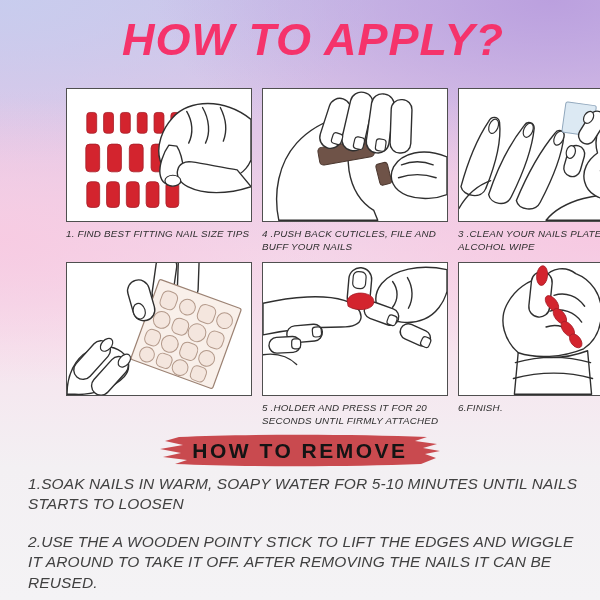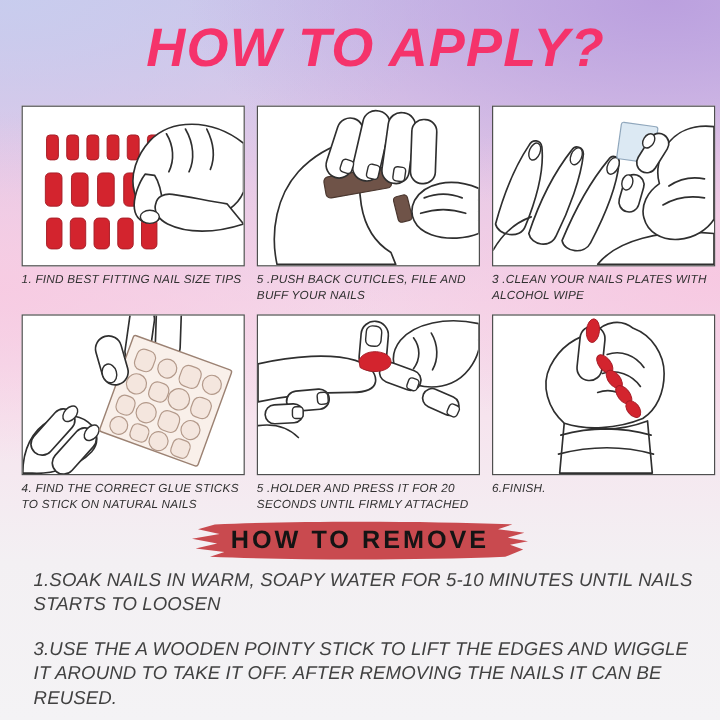--- a/index.html
+++ b/index.html
@@ -16,21 +16,21 @@
   }
   .title{
     position:absolute;top:14px;left:13px;width:100%;text-align:center;
     font-size:45px;font-weight:bold;font-style:italic;letter-spacing:1px;
     color:var(--title-pink,#f5336b);
   }
   .grid{
     position:absolute;top:88px;left:18px;
     display:grid;grid-template-columns:repeat(3,186px);column-gap:10px;grid-auto-rows:174px;
   }
-  .cell{position:relative;}
+  .cell{position:relative;margin-left:48px;}
   .illus-box{
     width:184px;height:132px;background:#ffffff;border:1px solid #4f4f4f;
     overflow:hidden;
   }
   .illus-box svg{display:block;width:184px;height:132px;}
   .caption{
     width:196px;margin-top:5px;
     font-size:9.8px;font-style:italic;letter-spacing:.2px;line-height:1.35;
     color:var(--caption-text,#303030);
   }
@@ -119,21 +119,21 @@
             <rect class="wnail" x="114" y="50" width="10" height="12" rx="3" transform="rotate(8 119 56)"></rect>
           </g>
           <rect class="file" x="116" y="74" width="12" height="22" rx="3" transform="rotate(-14 122 85)"></rect>
           <g>
             <path class="fl" d="M186 68 C162 58 140 64 132 78 C126 90 132 102 146 107 C160 112 176 110 186 106 Z"></path>
             <path class="ln" d="M140 76 C150 72 162 72 172 76"></path>
             <path class="ln" d="M137 89 C149 85 163 85 175 89"></path>
           </g>
         </svg>
       </div>
-      <div class="caption">5 .PUSH BACK CUTICLES, FILE AND BUFF YOUR NAILS</div>
+      <div class="caption">4 .PUSH BACK CUTICLES, FILE AND BUFF YOUR NAILS</div>
     </div>
 
     <div class="cell">
       <div class="illus-box">
         <svg viewBox="0 0 186 132">
           <path class="fl" d="M88 132 C104 112 140 102 186 106 L186 132 Z"></path>
           <g>
             <path class="fl" d="M2 98 C8 76 18 50 30 32 C33 26 40 27 41 33 C43 52 36 78 27 100 C23 111 4 108 2 98 Z"></path>
             <ellipse class="wnail" cx="35" cy="37" rx="4.5" ry="7.5" transform="rotate(22 35 37)"></ellipse>
             <path class="fl" d="M30 106 C38 82 51 55 66 36 C69 31 76 33 76 39 C74 59 64 86 53 108 C48 119 32 116 30 106 Z"></path>
@@ -189,21 +189,20 @@
               <rect class="stick" x="101" y="97" width="15" height="14" rx="5"></rect>
               <circle class="stick" cx="126" cy="105" r="8"></circle>
               <rect class="stick" x="138" y="97" width="15" height="15" rx="5"></rect>
           </g>
           <g>
             <rect class="fl" x="64" y="16" width="22" height="42" rx="11" transform="rotate(-16 75 37)"></rect>
             <ellipse class="wnail" cx="73" cy="48" rx="6" ry="8" transform="rotate(-16 73 48)"></ellipse>
           </g>
         </svg>
       </div>
-      <div class="caption">4. FIND THE CORRECT GLUE STICKS TO STICK ON NATURAL NAILS</div>
     </div>
 
     <div class="cell">
       <div class="illus-box">
         <svg viewBox="0 0 186 132">
           <g>
             <path class="fl" d="M0 40 C30 33 62 31 82 37 C94 41 100 48 99 55 C98 61 90 64 79 64 C56 64 28 66 0 72 Z"></path>
             <rect class="fl" x="24" y="62" width="36" height="17" rx="8.5" transform="rotate(-5 42 70)"></rect>
             <rect class="wnail" x="50" y="64" width="9" height="10" rx="3" transform="rotate(-5 54 69)"></rect>
             <rect class="fl" x="6" y="74" width="32" height="16" rx="8" transform="rotate(-3 22 82)"></rect>
@@ -258,16 +257,16 @@
     <div class="brush-wrap">
       <svg width="290" height="40" viewBox="0 0 290 40">
         <path fill="var(--banner-red,#c94a4f)" d="M24 6 C92 3 198 3 272 6 L260 10 L282 13 L268 17 L285 20 L270 23 L281 27 L266 33 C192 36 92 36 20 33 L32 29 L8 26 L26 22 L5 18 L28 14 L10 10 Z"></path>
       </svg>
       <span class="banner-label">HOW TO REMOVE</span>
     </div>
   </div>
 
   <div class="remove-text">
     <p>1.SOAK NAILS IN WARM, SOAPY WATER FOR 5-10 MINUTES UNTIL NAILS STARTS TO LOOSEN</p>
-    <p>3.USE THE A WOODEN POINTY STICK TO LIFT THE EDGES AND WIGGLE IT AROUND TO TAKE IT OFF. AFTER REMOVING THE NAILS IT CAN BE REUSED.</p>
+    <p>2.USE THE A WOODEN POINTY STICK TO LIFT THE EDGES AND WIGGLE IT AROUND TO TAKE IT OFF. AFTER REMOVING THE NAILS IT CAN BE REUSED.</p>
   </div>
 
 </div>
 
 </body></html>

